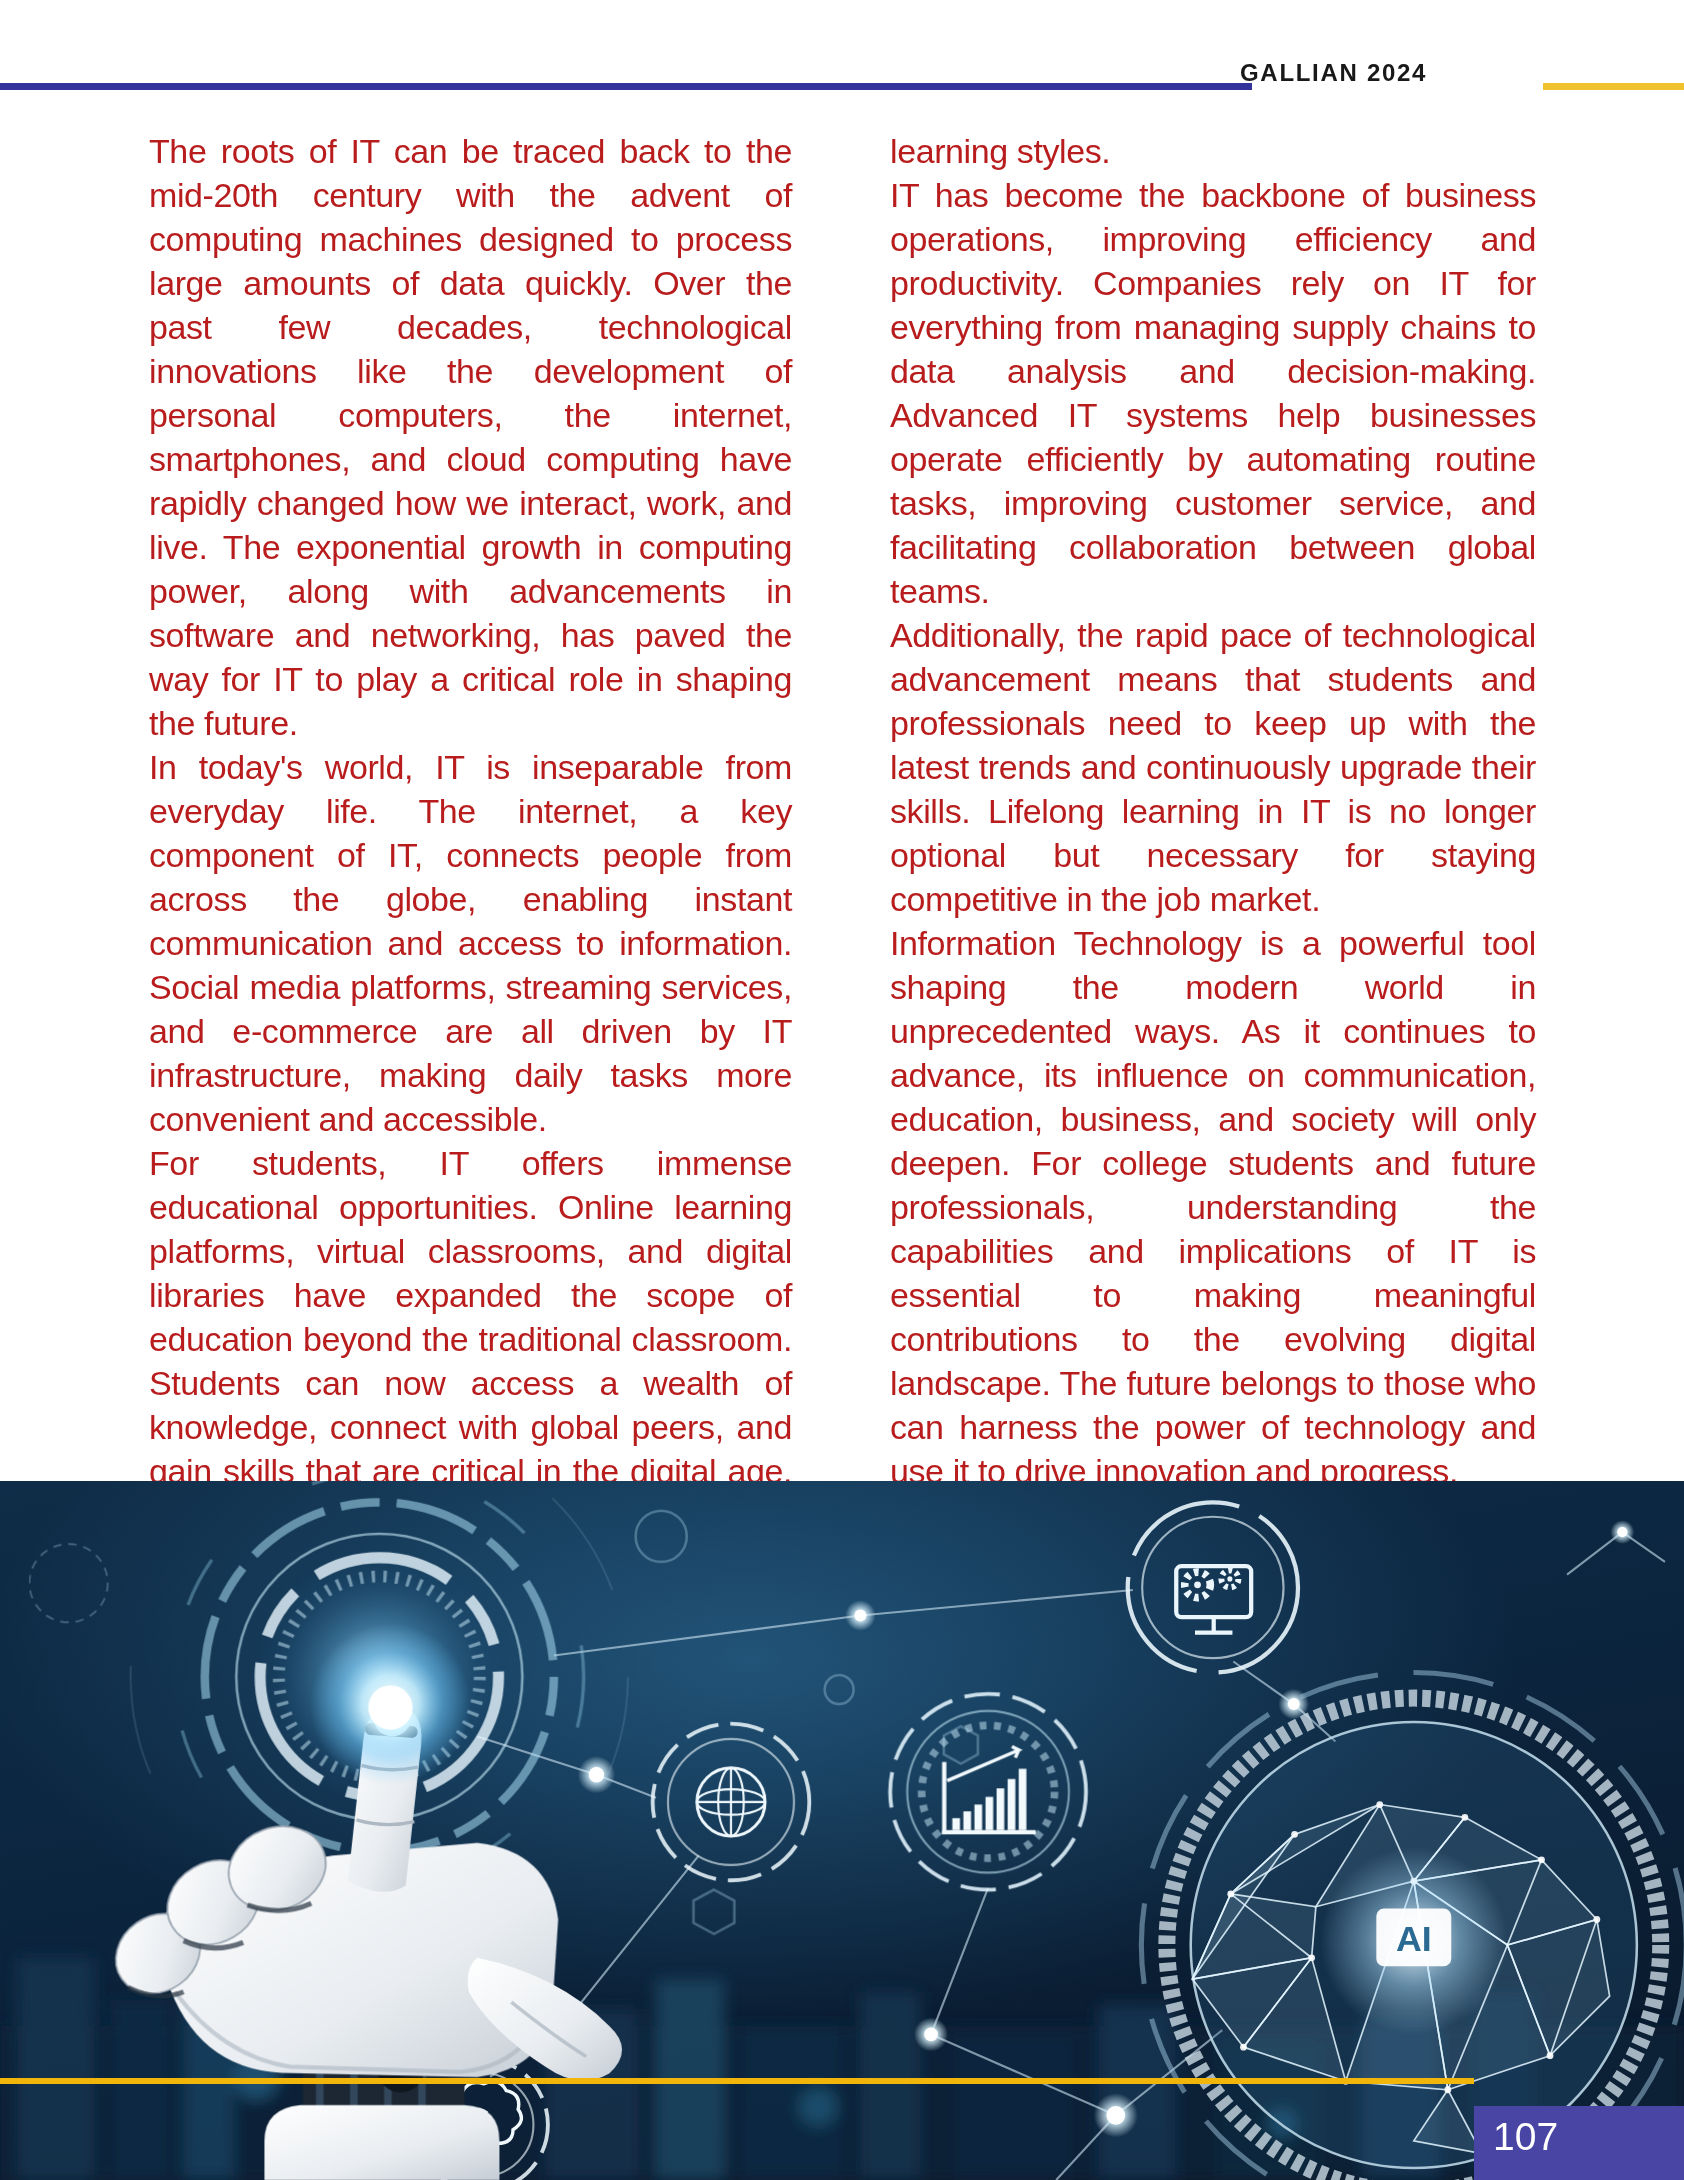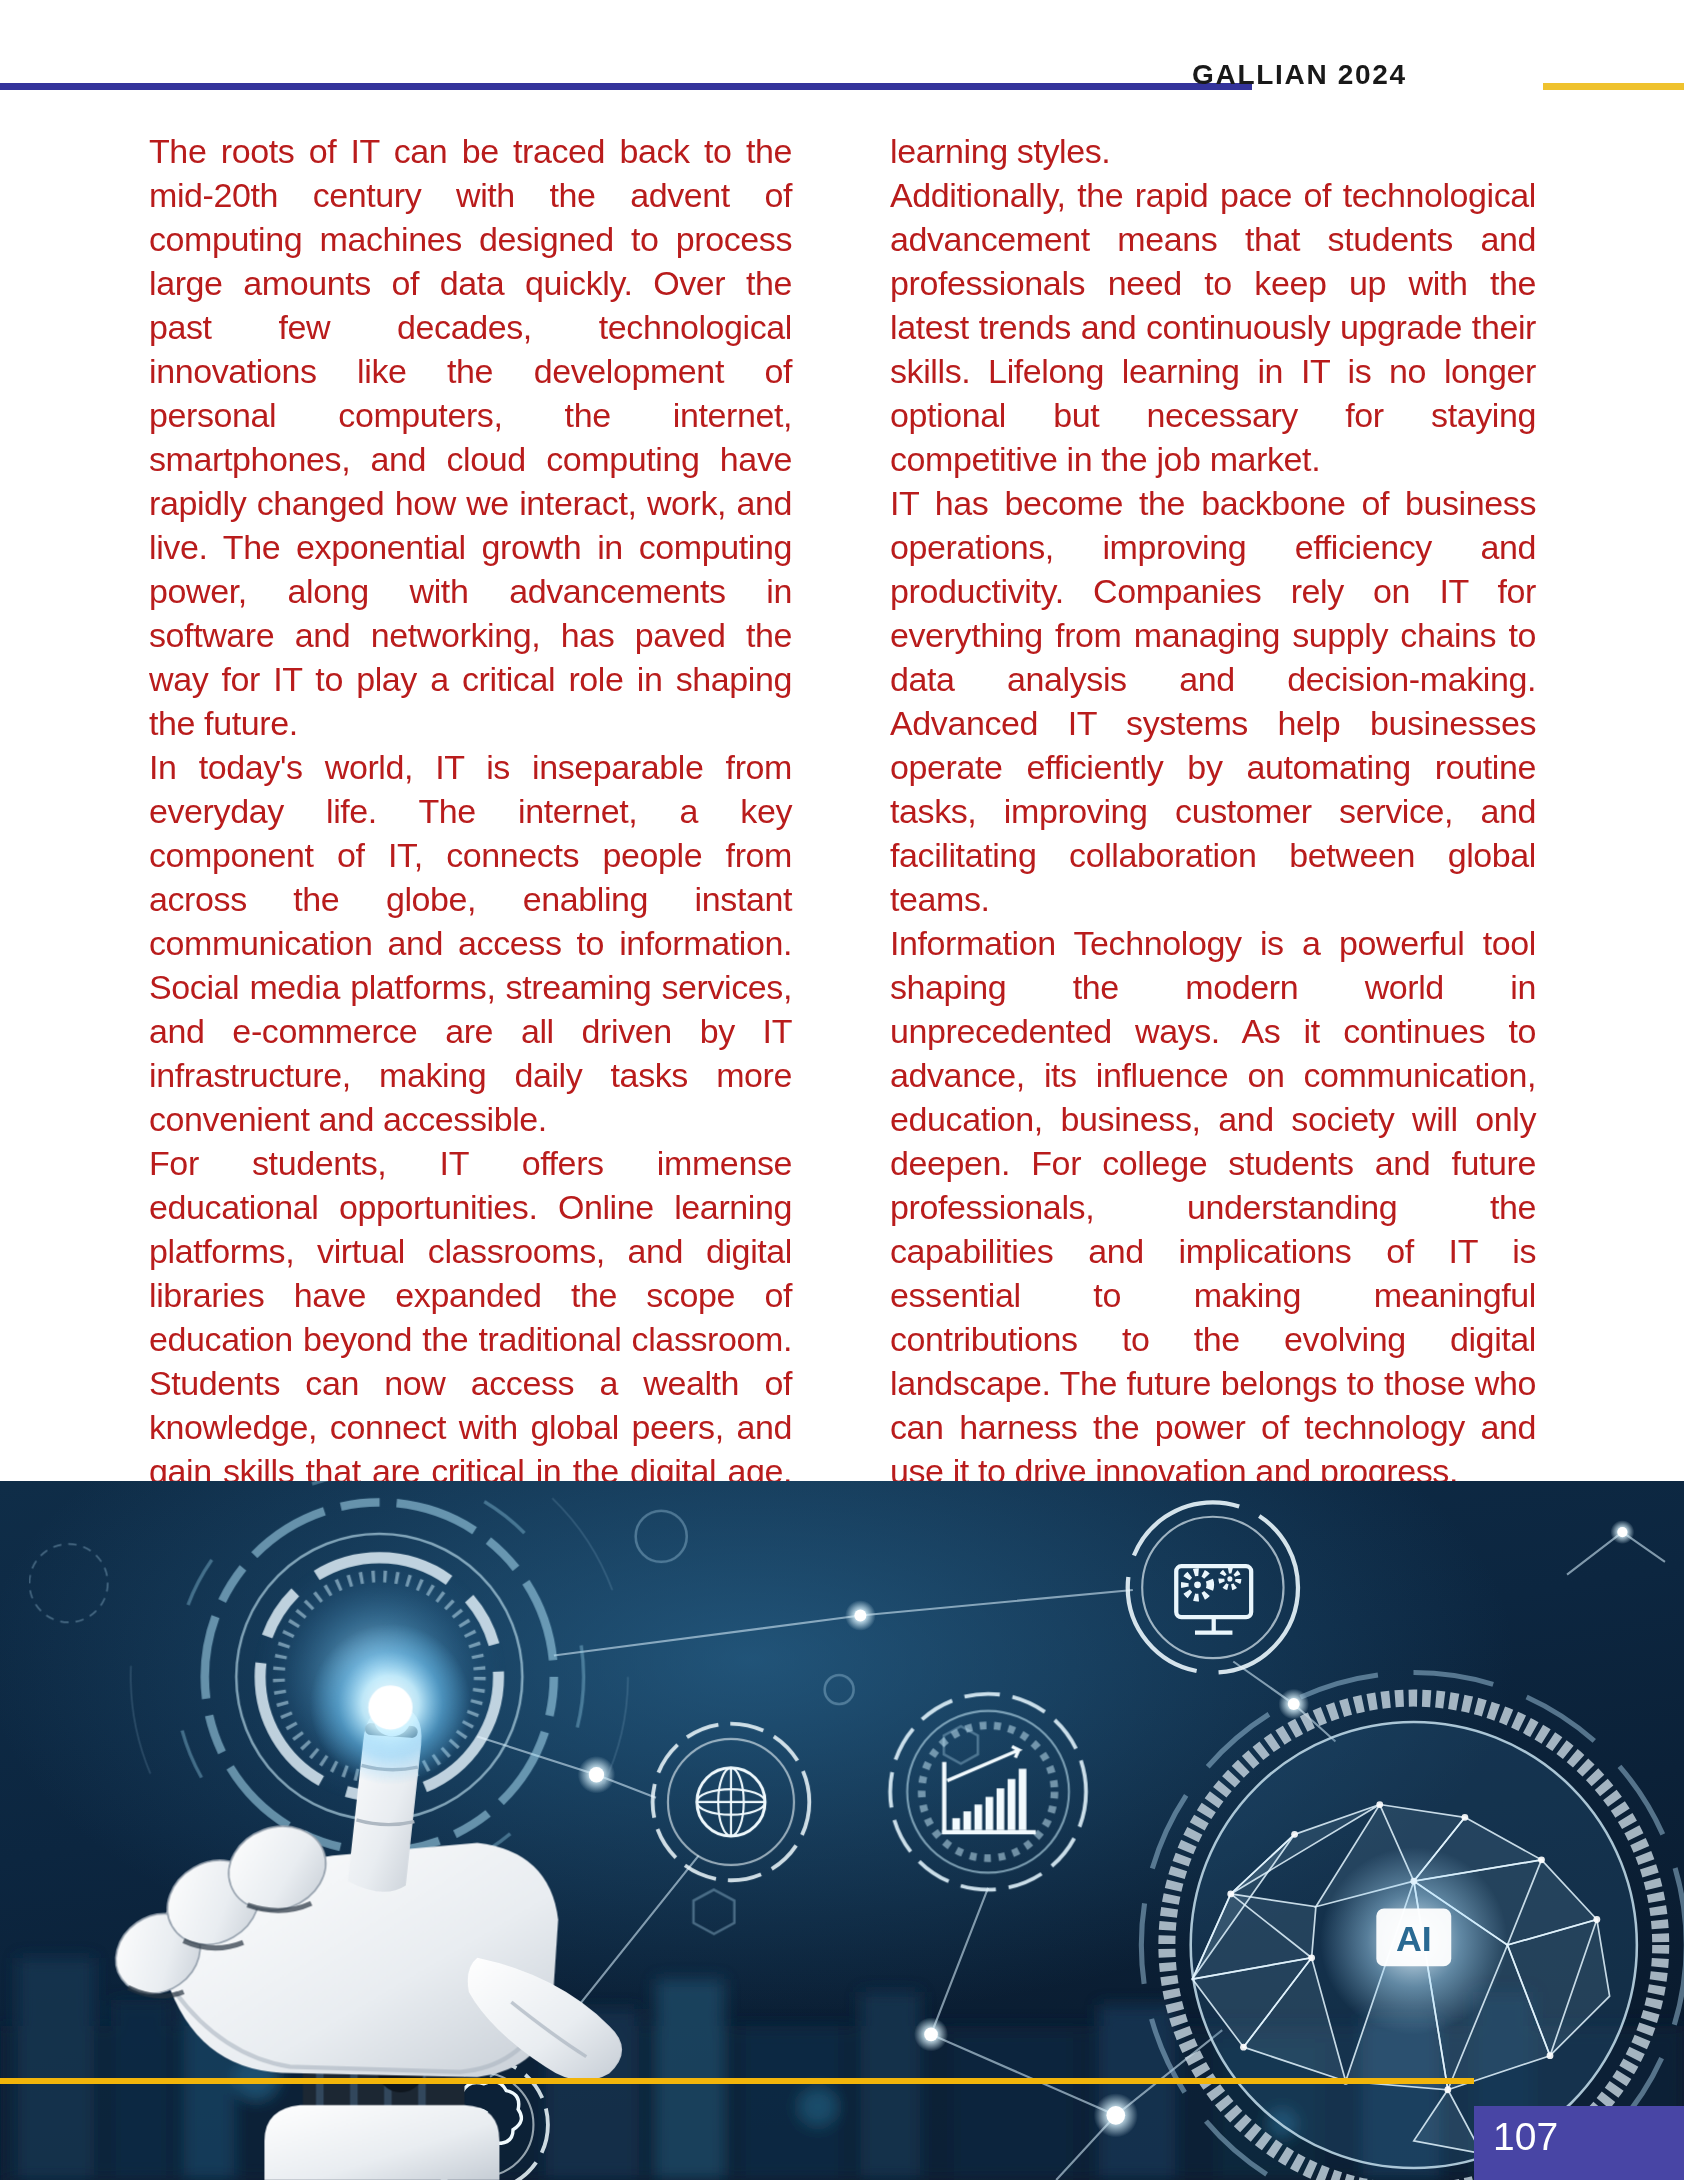--- a/index.html
+++ b/index.html
@@ -2,21 +2,21 @@
 <html style="font-size:13.6px"><head>
 <meta charset="utf-8">
 <style>
   html,body{margin:0;padding:0;background:#fff;}
   .page{position:relative;width:1685px;height:2181px;background:#ffffff;overflow:hidden;
         font-family:"Liberation Sans",sans-serif;}
   
   .rule{position:absolute;height:6.8px;}
   .rule-left{top:83px;left:0;width:1252px;background:#34339b;}
   .rule-right{top:83px;left:1543px;width:142px;background:#efc22e;}
-  .page-title{position:absolute;left:1192px;top:61px;font-size:28px;line-height:1;
+  .page-title{position:absolute;left:1240px;top:61px;font-size:24px;line-height:1;
               font-weight:700;letter-spacing:1.7px;color:#191919;white-space:nowrap;}
   
   .col{position:absolute;top:129px;color:#b91c1c;font-size:34px;line-height:44px;
        letter-spacing:-0.4px;text-align:justify;}
   .col p{margin:0;}
   .col-left{left:149px;width:643px;}
   .col-right{left:890px;width:646px;}
   
   .illustration{position:absolute;left:0;top:1481px;width:1685px;height:823px;overflow:hidden;
                 background:linear-gradient(170deg,#0f2d48 0%,#0c2640 34%,#0a1c30 70%,#071523 100%);}
@@ -36,22 +36,22 @@
   <div class="page-title">GALLIAN 2024</div>
   <div class="rule rule-right"></div>
 
   <div class="col col-left">
     <p>The roots of IT can be traced back to the mid-20th century with the advent of computing machines designed to process large amounts of data quickly. Over the past few decades, technological innovations like the development of personal computers, the internet, smartphones, and cloud computing have rapidly changed how we interact, work, and live. The exponential growth in computing power, along with advancements in software and networking, has paved the way for IT to play a critical role in shaping the future.</p>
     <p>In today's world, IT is inseparable from everyday life. The internet, a key component of IT, connects people from across the globe, enabling instant communication and access to information. Social media platforms, streaming services, and e-commerce are all driven by IT infrastructure, making daily tasks more convenient and accessible.</p>
     <p>For students, IT offers immense educational opportunities. Online learning platforms, virtual classrooms, and digital libraries have expanded the scope of education beyond the traditional classroom. Students can now access a wealth of knowledge, connect with global peers, and gain skills that are critical in the digital age. The flexibility of learning through IT allows for more personalized educational experiences, catering to diverse</p>
   </div>
   <div class="col col-right">
     <p>learning styles.</p>
+    <p>IT has become the backbone of business operations, improving efficiency and productivity. Companies rely on IT for everything from managing supply chains to data analysis and decision-making. Advanced IT systems help businesses operate efficiently by automating routine tasks, improving customer service, and facilitating collaboration between global teams.</p>
     <p>Additionally, the rapid pace of technological advancement means that students and professionals need to keep up with the latest trends and continuously upgrade their skills. Lifelong learning in IT is no longer optional but necessary for staying competitive in the job market.</p>
-    <p>IT has become the backbone of business operations, improving efficiency and productivity. Companies rely on IT for everything from managing supply chains to data analysis and decision-making. Advanced IT systems help businesses operate efficiently by automating routine tasks, improving customer service, and facilitating collaboration between global teams.</p>
     <p>Information Technology is a powerful tool shaping the modern world in unprecedented ways. As it continues to advance, its influence on communication, education, business, and society will only deepen. For college students and future professionals, understanding the capabilities and implications of IT is essential to making meaningful contributions to the evolving digital landscape. The future belongs to those who can harness the power of technology and use it to drive innovation and progress.</p>
   </div>
 
   <div class="illustration">
     <svg width="1685" height="699" viewBox="0 0 1978 821">
       <defs>
         <linearGradient id="handGrad" x1="0" y1="0" x2="1" y2="1">
           <stop offset="0" stop-color="#ffffff"></stop>
             <stop offset="0.6" stop-color="#e9edf1"></stop>
           <stop offset="1" stop-color="#c6cdd5"></stop>

